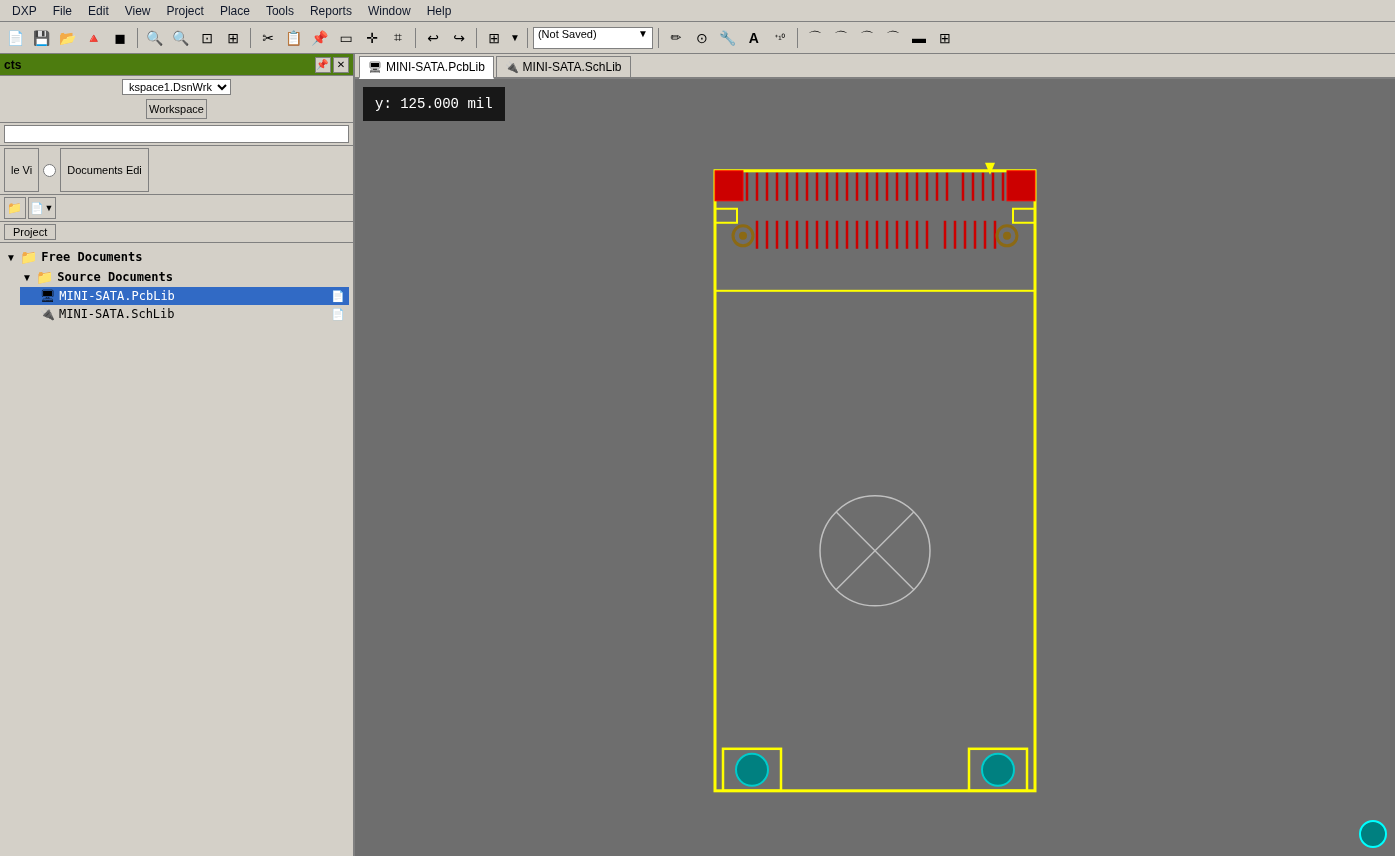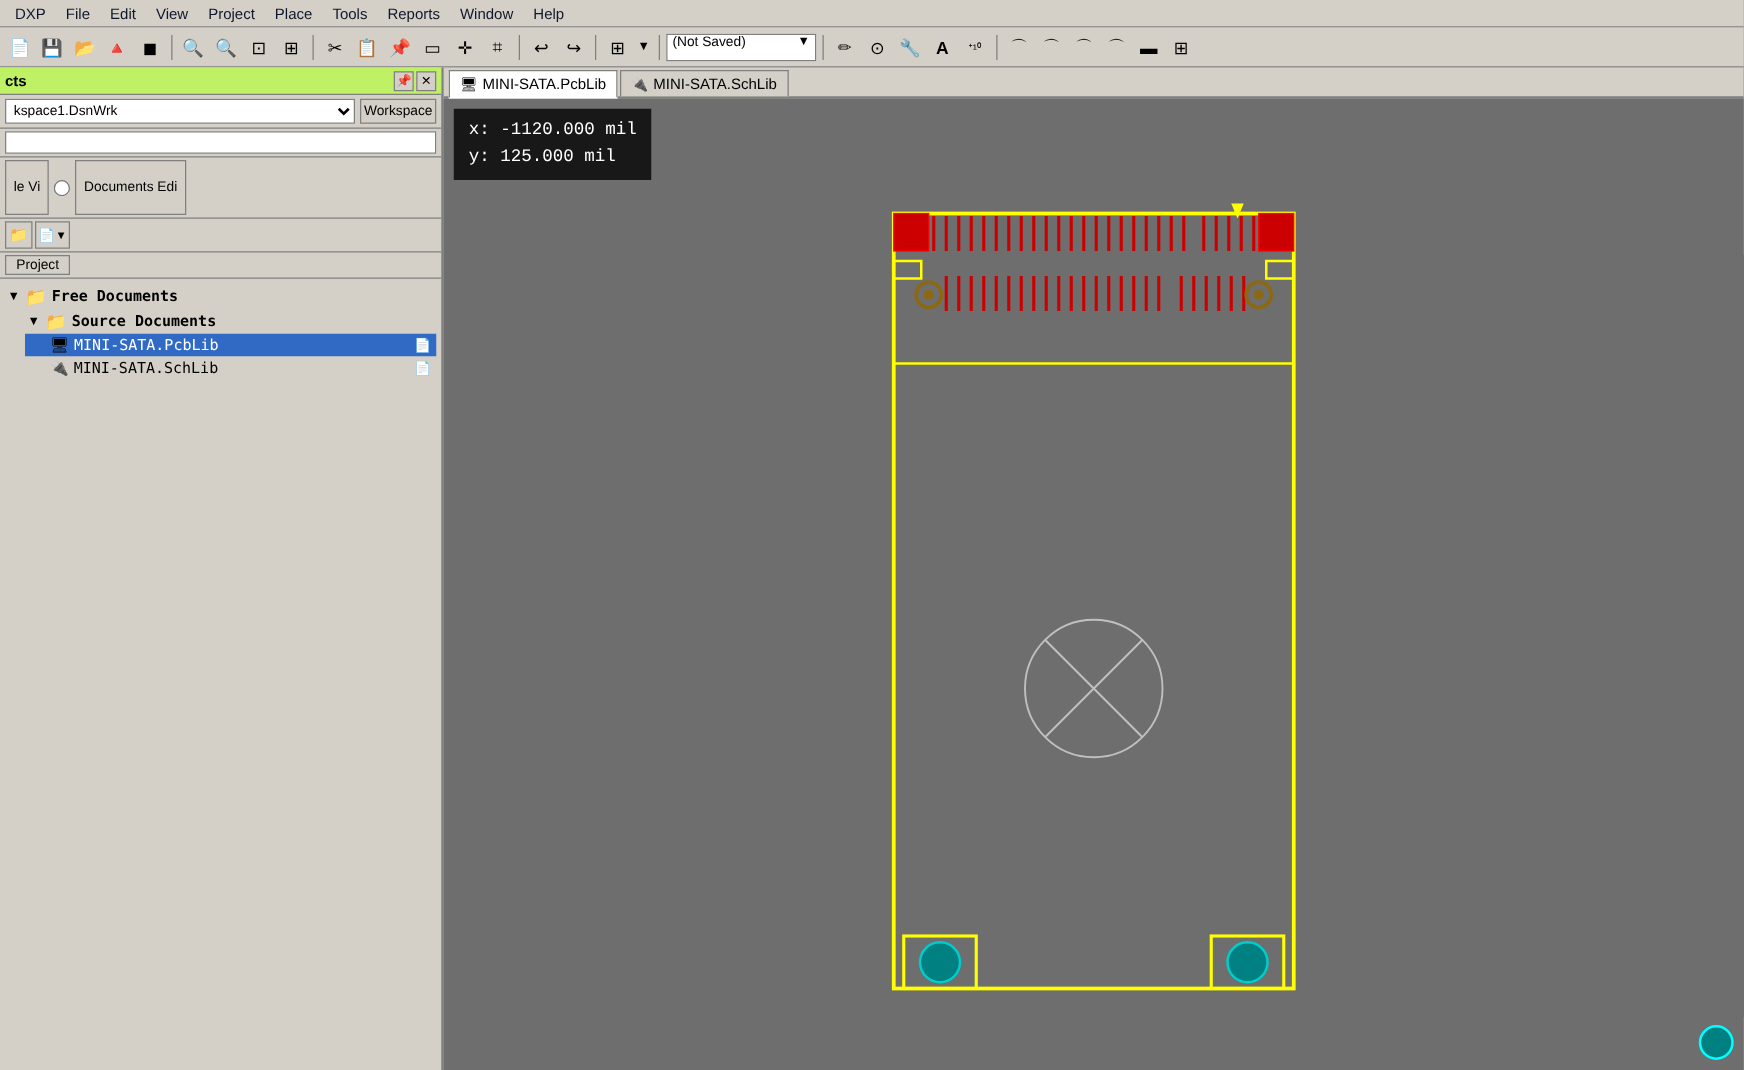--- a/index.html
+++ b/index.html
@@ -80,21 +80,21 @@
       background: #d4d0c8;
       border-right: 2px solid #808080;
       display: flex;
       flex-direction: column;
     }
 
     #panel-header {
       display: flex;
       align-items: center;
       justify-content: space-between;
-      background: #bef264;
+      background: #4d7c0f;
       border-bottom: 1px solid #808080;
       padding: 2px 4px;
       height: 22px;
     }
     #panel-title {
       font-weight: bold;
       font-size: 12px;
       color: #000;
     }
     #panel-controls {
@@ -113,20 +113,21 @@
       font-size: 10px;
     }
 
     
     #workspace-bar {
       display: flex;
       align-items: center;
       padding: 3px 4px;
       gap: 4px;
       border-bottom: 1px solid #808080;
+      flex-direction: column;
     }
     #workspace-select {
       flex: 1;
       height: 20px;
       background: #fff;
       border: 1px solid #808080;
       font-size: 11px;
       padding: 0 2px;
     }
     #workspace-btn {
@@ -462,21 +463,20 @@
       </div>
       <div class="doc-tab">
         <span style="font-size:11px;">🔌</span>
         <span>MINI-SATA.SchLib</span>
       </div>
     </div>
 
     <div id="pcb-canvas">
 
       <div class="coord-overlay">
-        <div>x: -1120.000 mil</div>
         <div>y:   125.000 mil</div>
       </div>
 
       <svg id="pcb-svg" width="340" height="640" viewBox="0 0 340 640">
 
         <rect x="10" y="10" width="320" height="620" fill="none" stroke="#ffff00" stroke-width="3"></rect>
 
         <rect x="10" y="10" width="320" height="120" fill="none" stroke="#ffff00" stroke-width="2"></rect>
 
         <rect x="10" y="10" width="28" height="30" fill="#cc0000" stroke="#ff0000" stroke-width="1"></rect>

